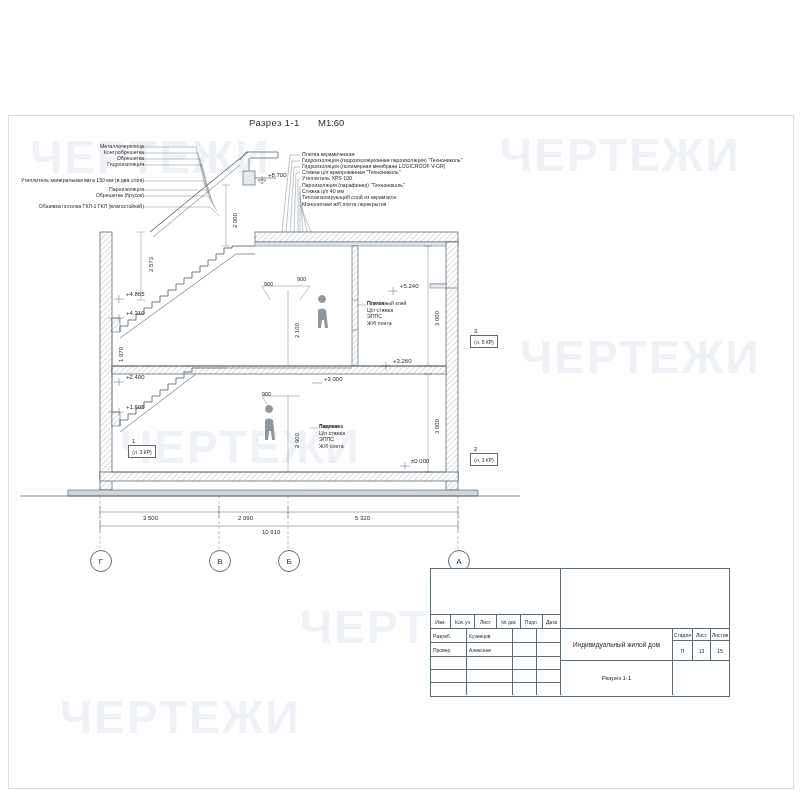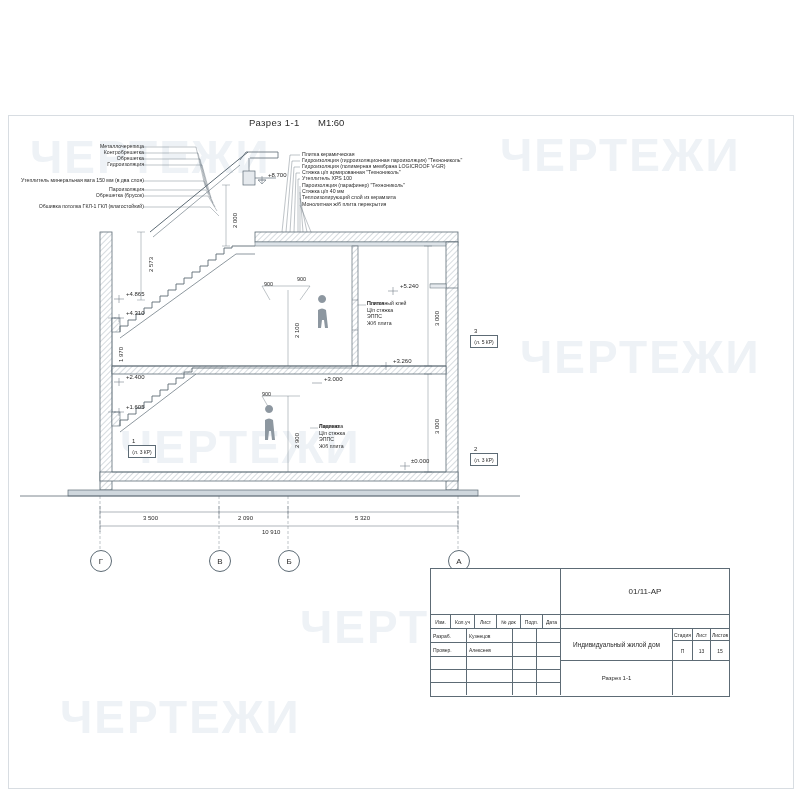--- a/index.html
+++ b/index.html
@@ -268,21 +268,20 @@
     <div class="sqbox" style="position:relative;left:0;top:1px;width:22px;height:9px;">(л. 3 КР)</div>
   </div>
   <div style="position:absolute;left:470px;top:328px;">
     <div class="mark" style="position:relative;left:4px;">3</div>
     <div class="sqbox" style="position:relative;left:0;top:1px;width:22px;height:9px;">(л. 5 КР)</div>
   </div>
 
   <div id="stamp">
 
     <div class="c ctr" style="left:0;top:0;width:130px;height:46px;border-left:0;border-top:0;"></div>
-    <div class="c ctr" style="left:130px;top:0;width:168px;height:46px;border-right:0;border-top:0;font-size:8px;">01/11-АР</div>
 
     <div class="c ctr" style="left:0;top:46px;width:20px;height:14px;">Изм.</div>
     <div class="c ctr" style="left:20px;top:46px;width:24px;height:14px;">Кол.уч</div>
     <div class="c ctr" style="left:44px;top:46px;width:22px;height:14px;">Лист</div>
     <div class="c ctr" style="left:66px;top:46px;width:24px;height:14px;">№ док</div>
     <div class="c ctr" style="left:90px;top:46px;width:22px;height:14px;">Подп.</div>
     <div class="c ctr" style="left:112px;top:46px;width:18px;height:14px;">Дата</div>
     <div class="c" style="left:130px;top:46px;width:168px;height:14px;border-right:0;"></div>
 
     <div class="c" style="left:0;top:60px;width:36px;height:14px;">Разраб.</div>

